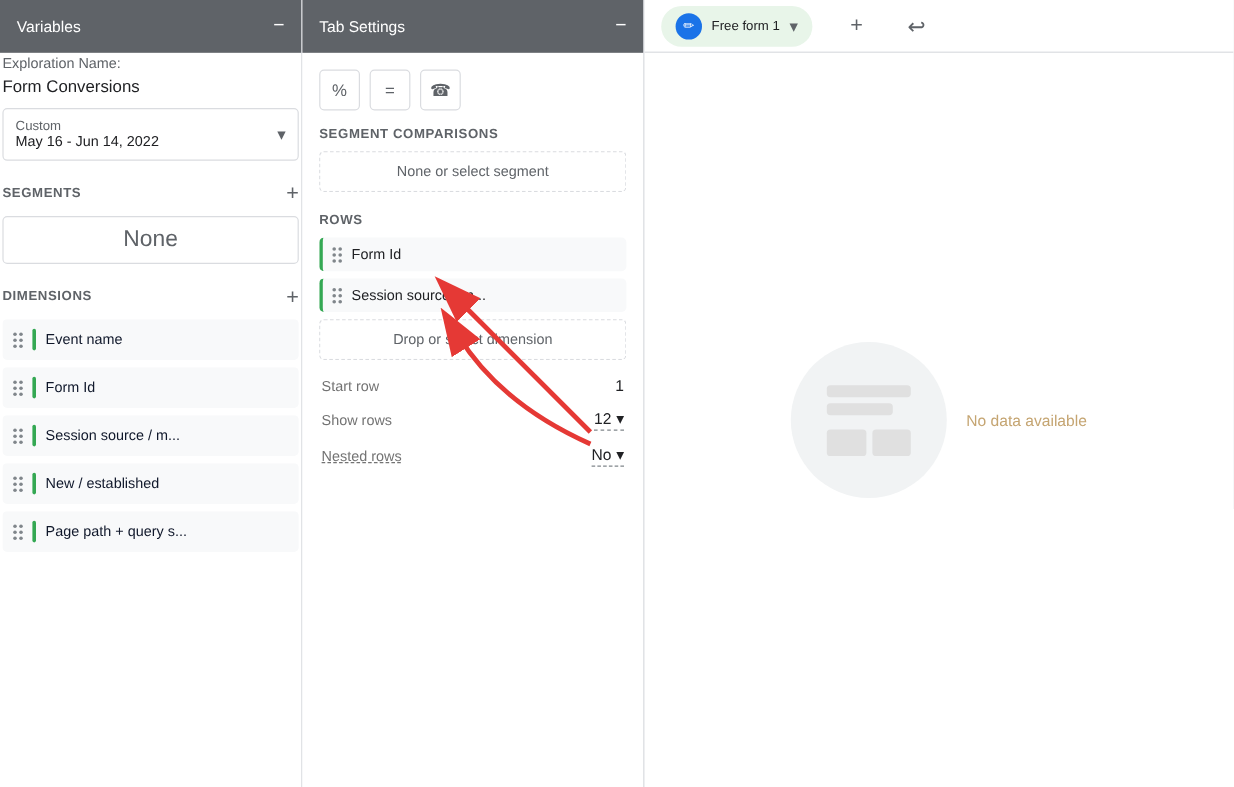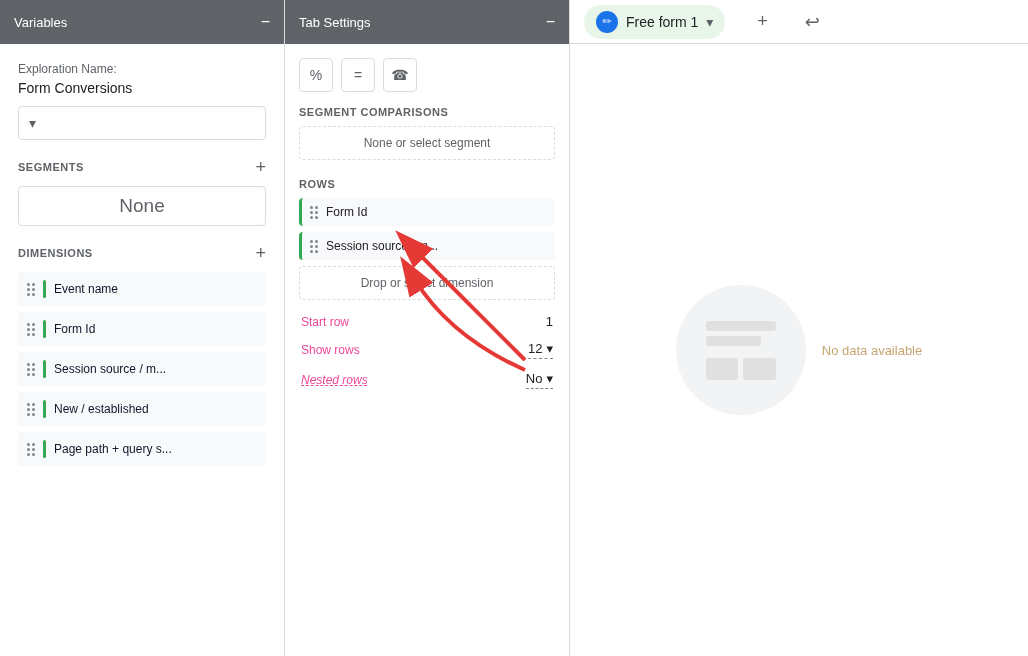--- a/index.html
+++ b/index.html
@@ -8,21 +8,21 @@
       font-size: 13px;
       background: #f1f3f4;
       display: flex;
       height: 656px;
       width: 1028px;
       overflow: hidden;
     }
 
     
     .variables-panel {
-      width: 285px;
+      width: 252px;
       background: #fff;
       border-right: 1px solid #dadce0;
       display: flex;
       flex-direction: column;
       flex-shrink: 0;
     }
     .panel-header {
       background: #5f6368;
       color: #fff;
       padding: 10px 14px;
@@ -32,21 +32,21 @@
       font-size: 13px;
       font-weight: 500;
       min-height: 44px;
     }
     .panel-header-minus {
       cursor: pointer;
       font-size: 16px;
       line-height: 1;
     }
     .panel-content {
-      padding: 18px;
+      padding: 2px;
       flex: 1;
       overflow-y: auto;
     }
     .exploration-label {
       color: #5f6368;
       font-size: 12px;
       margin-bottom: 4px;
     }
     .exploration-name {
       font-size: 14px;
@@ -225,21 +225,21 @@
     }
     .settings-field {
       display: flex;
       align-items: center;
       justify-content: space-between;
       margin-bottom: 12px;
       padding: 0 2px;
     }
     .field-label {
       font-size: 12px;
-      color: #ec4899;
+      color: #737373;
     }
     .field-value {
       font-size: 13px;
       color: #202124;
     }
     .field-select {
       display: flex;
       align-items: center;
       gap: 4px;
       border-bottom: 1.5px dashed #80868b;
@@ -281,21 +281,21 @@
       height: 22px;
       background: #1a73e8;
       border-radius: 50%;
       display: flex;
       align-items: center;
       justify-content: center;
       color: #fff;
       font-size: 11px;
     }
     .tab-name {
-      font-size: 14px;
+      font-size: 11px;
       color: #202124;
       font-weight: 500;
     }
     .tab-dropdown {
       color: #5f6368;
       font-size: 14px;
       cursor: pointer;
     }
     .header-actions {
       display: flex;
@@ -339,20 +339,24 @@
 <div class="variables-panel">
   <div class="panel-header">
     <span>Variables</span>
     <span class="panel-header-minus">−</span>
   </div>
   <div class="panel-content">
     <div class="exploration-label">Exploration Name:</div>
     <div class="exploration-name">Form Conversions</div>
 
     <div class="date-selector">
+      <div class="date-selector-inner">
+        <div class="date-type">Custom</div>
+        <div class="date-range">May 16 - Jun 14, 2022</div>
+      </div>
       <span class="chevron-down">▾</span>
     </div>
 
     <div class="section-header">
       <span class="section-title">SEGMENTS</span>
       <button class="add-btn">+</button>
     </div>
     <div class="segment-none">None</div>
 
     <div class="section-header">
@@ -473,21 +477,21 @@
       <span class="field-value">1</span>
     </div>
     <div class="settings-field">
       <span class="field-label">Show rows</span>
       <div class="field-select">
         <span>12</span>
         <span>▾</span>
       </div>
     </div>
     <div class="settings-field">
-      <span class="field-label" style="text-decoration: underline; text-decoration-style: dashed; font-style: italic;">Nested rows</span>
+      <span class="field-label" style="text-decoration: underline; text-decoration-style: dashed;">Nested rows</span>
       <div class="field-select">
         <span>No</span>
         <span>▾</span>
       </div>
     </div>
 
     <svg style="position:absolute; top: 200px; left: 100px; width: 220px; height: 200px; pointer-events: none; z-index: 100;">
       <defs>
         <marker id="arrowhead" markerWidth="10" markerHeight="7" refX="3" refY="3.5" orient="auto">
           <polygon points="0 0, 10 3.5, 0 7" fill="#e53935"></polygon>

